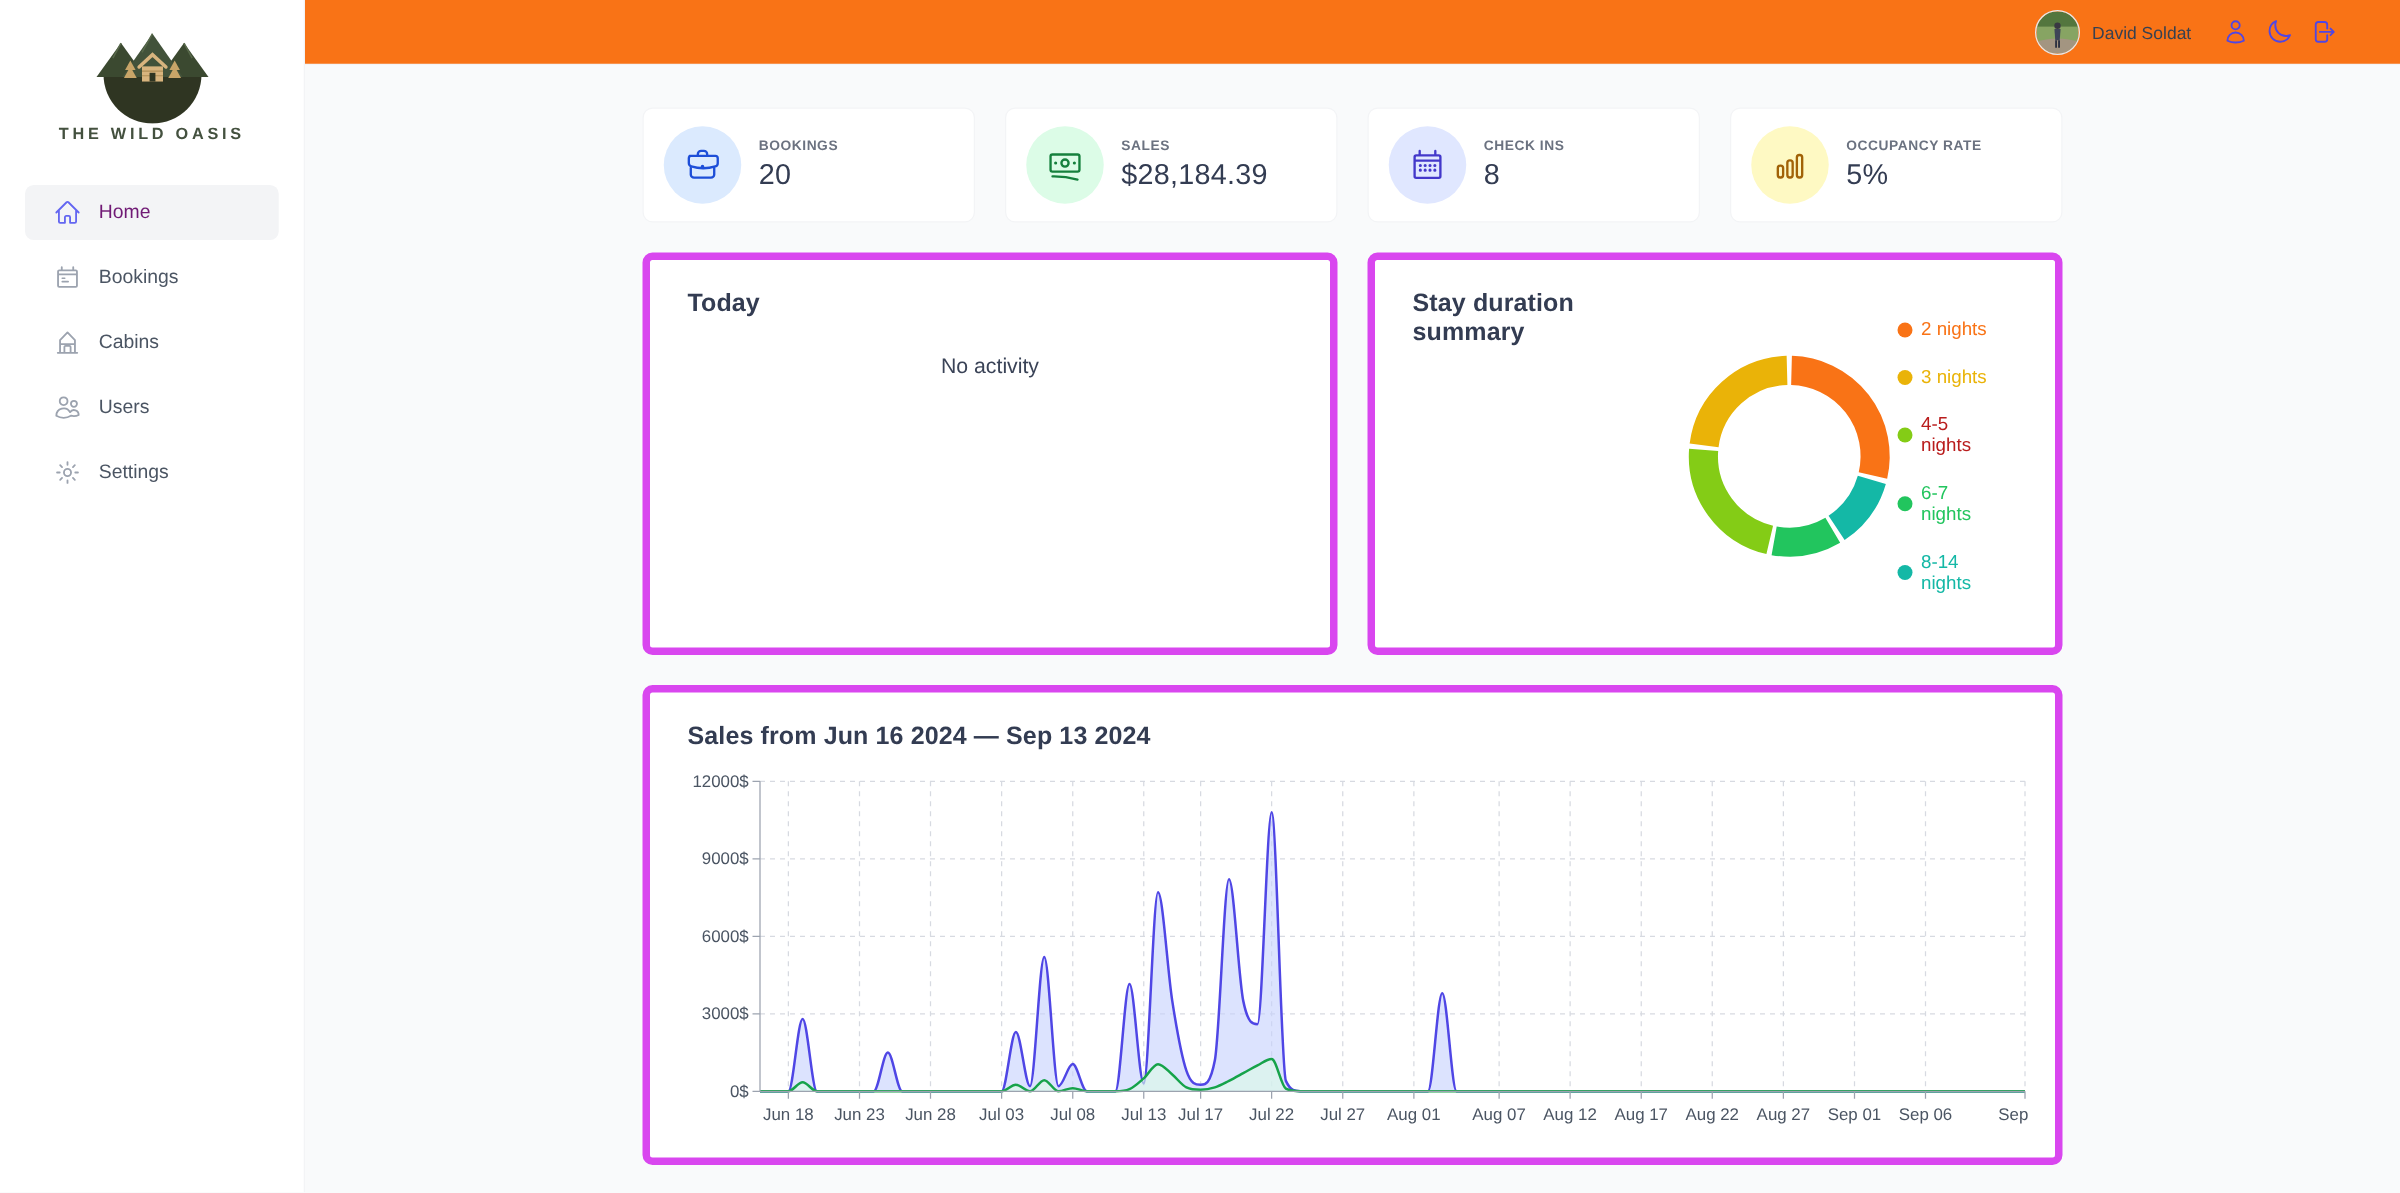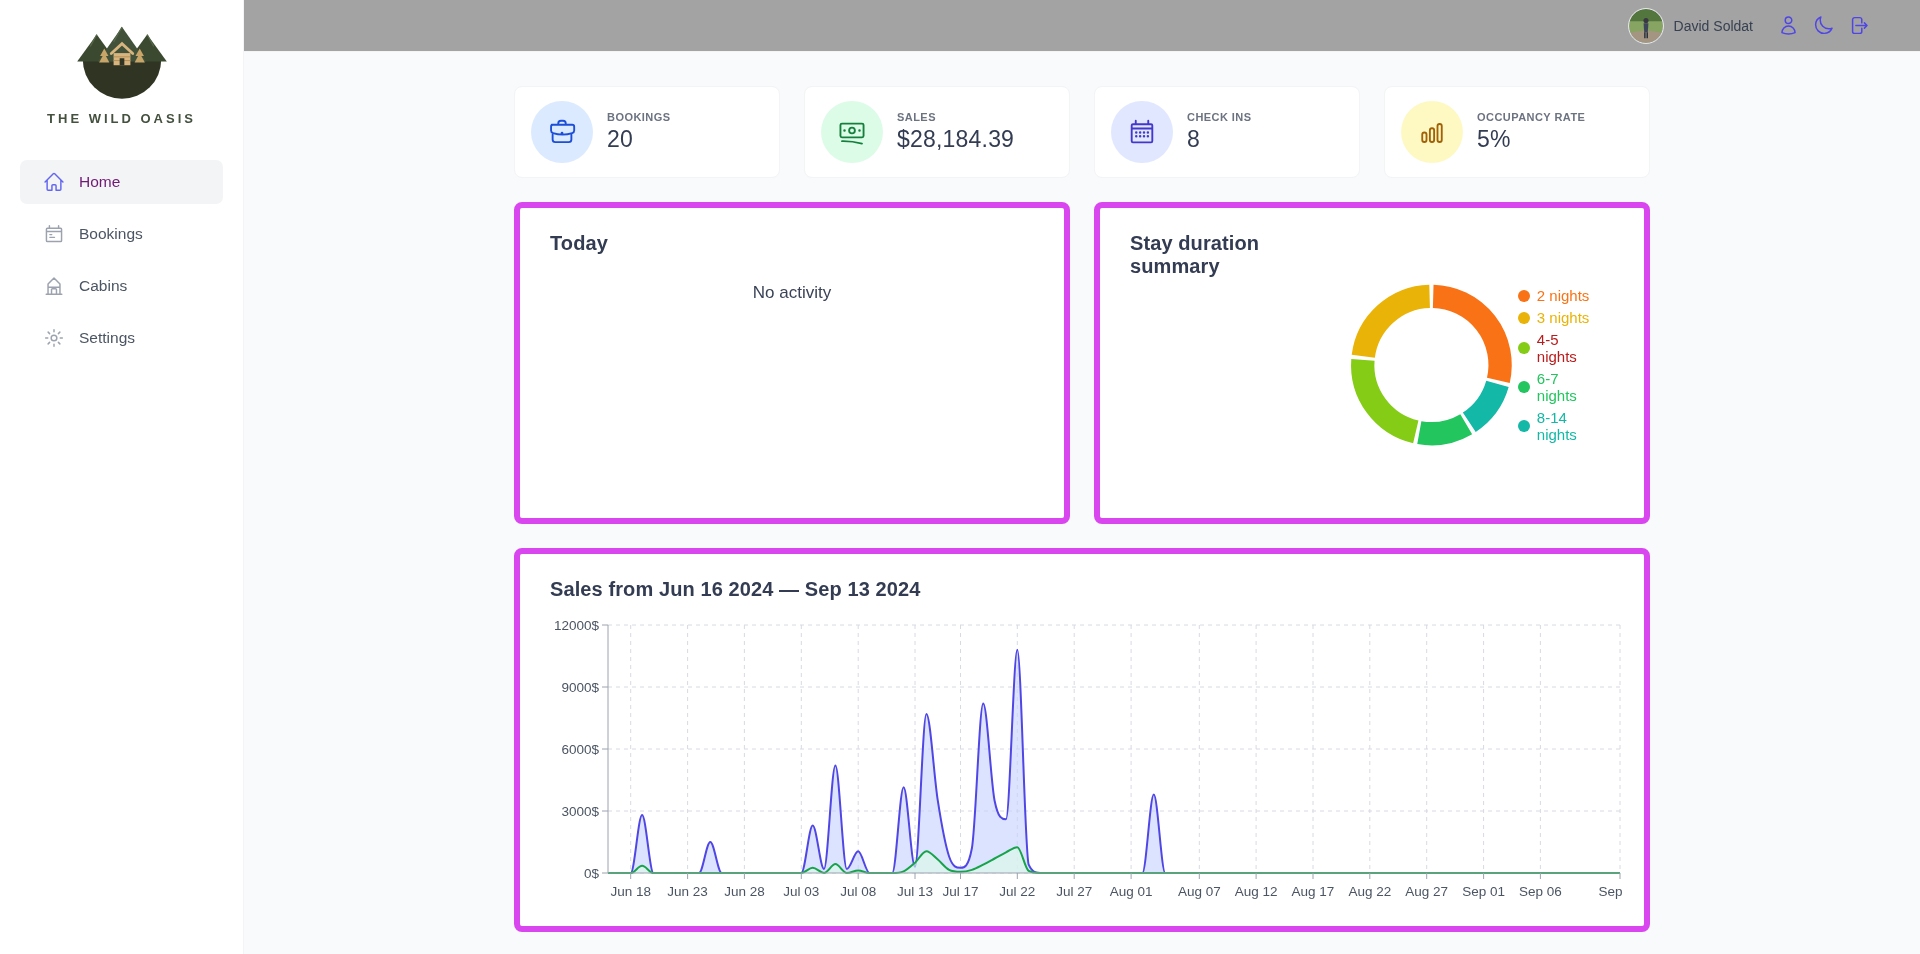--- a/index.html
+++ b/index.html
@@ -12,36 +12,36 @@
   .app { display:flex; height:100%; }
 
   
   aside {
     width:244px; flex:0 0 244px; background:#fff;
     border-right:1px solid #f3f4f6; padding:18px 20px 0;
   }
   .logo-wrap { display:flex; justify-content:center; margin-top:6px; }
   .brand-name {
     text-align:center; font-size:13px; font-weight:600;
-    letter-spacing:3px; color:#44513f; margin-top:12px;
+    letter-spacing:3px; color:#44513f; 
   }
   nav { margin-top:34px; display:flex; flex-direction:column; gap:8px; }
   .nav-item {
     display:flex; align-items:center; gap:14px;
     padding:11px 23px; border-radius:7px; cursor:pointer;
     font-size:15.5px; font-weight:500; color:#4b5563;
   }
   .nav-item svg { width:22px; height:22px; color:#9ca3af; flex:0 0 22px; }
   .nav-item.active { background:#f3f4f6; color:#701a75; }
   .nav-item.active svg { color:#6366f1; }
 
   
   .right { flex:1; display:flex; flex-direction:column; min-width:0; }
   header {
-    height:52px; flex:0 0 52px; background:#a3a3a3;
+    height:52px; flex:0 0 52px; background:#f97316;
     border-bottom:1px solid #f3f4f6;
     display:flex; align-items:center; justify-content:flex-end;
     gap:4px; padding:0 46px;
   }
   .userbox { display:flex; align-items:center; gap:11px; margin-right:16px; }
   .avatar { width:34px; height:34px; border-radius:50%; overflow:hidden; display:block; outline:1px solid #e5e7eb; }
   .username { font-size:14px; font-weight:500; color:#374151; }
   .hbtn {
     background:none; border:none; padding:5px; display:flex;
     color:#4f46e5; cursor:pointer; border-radius:6px;
@@ -74,21 +74,21 @@
   .card {
     background:#fff; border:6px solid #d946ef; border-radius:8px;
     padding:24px 30px;
   }
   h2.card-title { margin:0; font-size:20px; font-weight:700; color:#333c52; letter-spacing:.1px; }
   .today-card { height:322px; }
   .no-activity { text-align:center; font-size:17px; font-weight:500; color:#3a4357; margin-top:28px; }
 
   .duration-card { height:322px; display:flex; flex-direction:row; }
   .duration-body { flex:1; display:flex; align-items:center; justify-content:space-between; padding:4px 8px 0 16px; }
-  .legend { display:flex; flex-direction:column; gap:5px; margin-right:6px; }
+  .legend { display:flex; flex-direction:column; gap:21px; margin-right:6px; }
   .legend-item { display:flex; align-items:center; gap:7px; font-size:15px; font-weight:500; }
   .legend-dot { width:12px; height:12px; border-radius:50%; flex:0 0 12px; }
 
   
   .sales-card { height:384px; }
   .sales-card h2 { margin-bottom:16px; }
   .sales-card svg { display:block; }
   svg text { font-family:"Liberation Sans", sans-serif; }
 </style>
 </head>
@@ -127,20 +127,26 @@
             <path d="M7 3v2.6M17 3v2.6M3.9 9.3h16.2M4.75 5.8h14.5c.55 0 1 .45 1 1v12.45c0 .55-.45 1-1 1H4.75c-.55 0-1-.45-1-1V6.8c0-.55.45-1 1-1Z"></path>
             <path d="M7.4 12.6h2.2M7.4 15.6h5.2" stroke-width="1.4"></path>
           </svg>
           <span>Bookings</span>
    </div>
         <div class="nav-item">
      <svg viewBox="0 0 24 24" fill="none" stroke="currentColor" stroke-width="1.6" stroke-linecap="round" stroke-linejoin="round">
             <path d="M3.5 21h17M5.5 21V9.9L12 3.2l6.5 6.7V21M9.3 21v-5.1c0-.55.45-1 1-1h3.4c.55 0 1 .45 1 1V21M5.5 13.4h13"></path>
           </svg>
           <span>Cabins</span>
+   </div>
+        <div class="nav-item">
+     <svg viewBox="0 0 24 24" fill="none" stroke="currentColor" stroke-width="1.6" stroke-linecap="round" stroke-linejoin="round">
+            <path d="M15 19.13a9.4 9.4 0 0 0 2.63.37 9.34 9.34 0 0 0 4.12-.95 4.13 4.13 0 0 0-7.53-2.49M15 19.13v.1A12.32 12.32 0 0 1 8.62 21c-2.33 0-4.51-.64-6.37-1.77v-.1a6.38 6.38 0 0 1 11.96-3.07M12 6.38a3.38 3.38 0 1 1-6.75 0 3.38 3.38 0 0 1 6.75 0Zm8.25 2.25a2.63 2.63 0 1 1-5.25 0 2.63 2.63 0 0 1 5.25 0Z"></path>
+          </svg>
+          <span>Users</span>
    </div>
         <div class="nav-item">
      <svg viewBox="0 0 24 24" fill="none" stroke="currentColor" stroke-width="1.6" stroke-linecap="round" stroke-linejoin="round">
             <circle cx="12" cy="12" r="3.1"></circle>
             <path d="M12 2.9v2.3M12 18.8v2.3M21.1 12h-2.3M5.2 12H2.9M18.4 5.6l-1.63 1.63M7.23 16.77 5.6 18.4M18.4 18.4l-1.63-1.63M7.23 7.23 5.6 5.6"></path>
           </svg>
           <span>Settings</span>
    </div>
       </nav>
   </aside>

